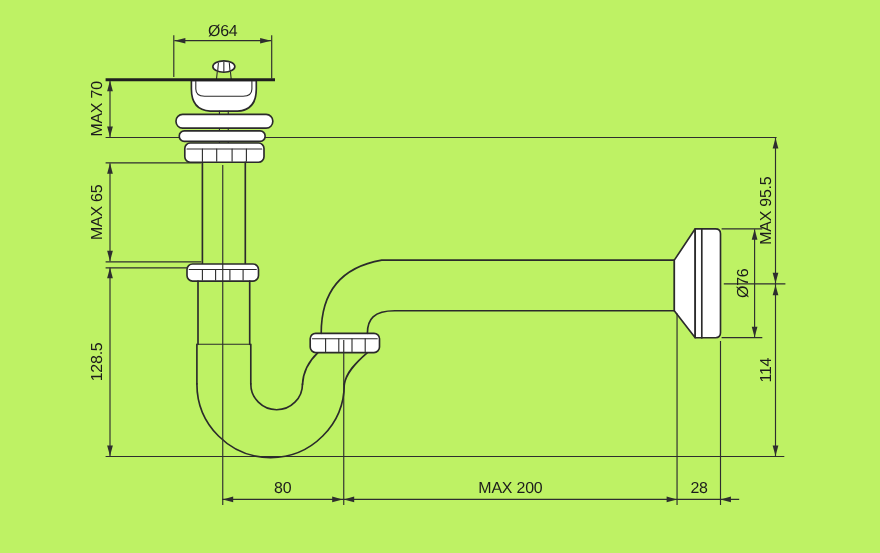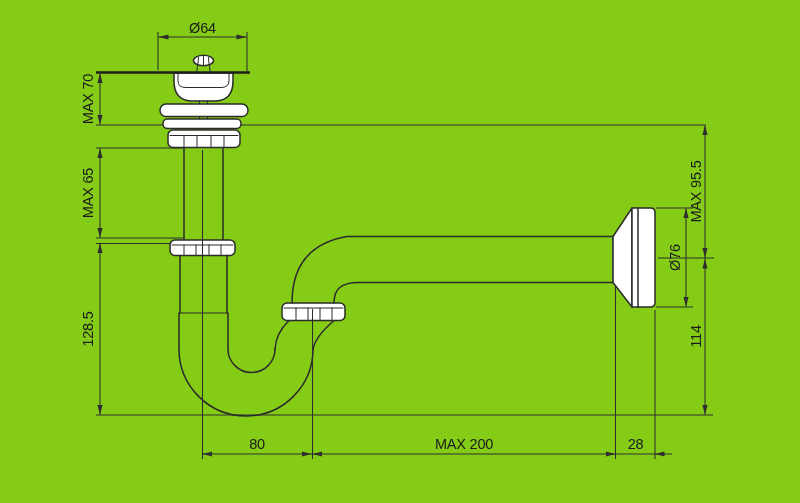--- a/index.html
+++ b/index.html
@@ -1,16 +1,16 @@
 <!DOCTYPE html>
 <html><head>
 <meta charset="utf-8">
 <style>
   html,body{margin:0;padding:0;background:#ffffff;width:800px;height:503px;overflow:hidden;}
-  .stage{position:relative;width:800px;height:503px;background:#84cc16;}
+  .stage{position:relative;width:800px;height:503px;background:#bef264;}
   svg{position:absolute;left:0;top:0;}
   .fix{stroke:#2b2b2b;fill:none;stroke-width:1.5;stroke-linecap:round;stroke-linejoin:round;}
   .fixthin{stroke:#2b2b2b;fill:none;stroke-width:1;stroke-linecap:round;}
   .fixfill{stroke:#2b2b2b;fill:#ffffff;stroke-width:1.5;stroke-linejoin:round;}
   .sink{stroke:#1f1f1f;stroke-width:2.6;fill:none;}
   .dim{stroke:#2e2e2e;stroke-width:1.05;fill:none;}
   .arr{fill:#2e2e2e;stroke:none;}
   .dim-text{font-family:"Liberation Sans","DejaVu Sans",sans-serif;font-size:14.5px;letter-spacing:-0.2px;fill:#1c1c1c;}
 </style>
 </head>

